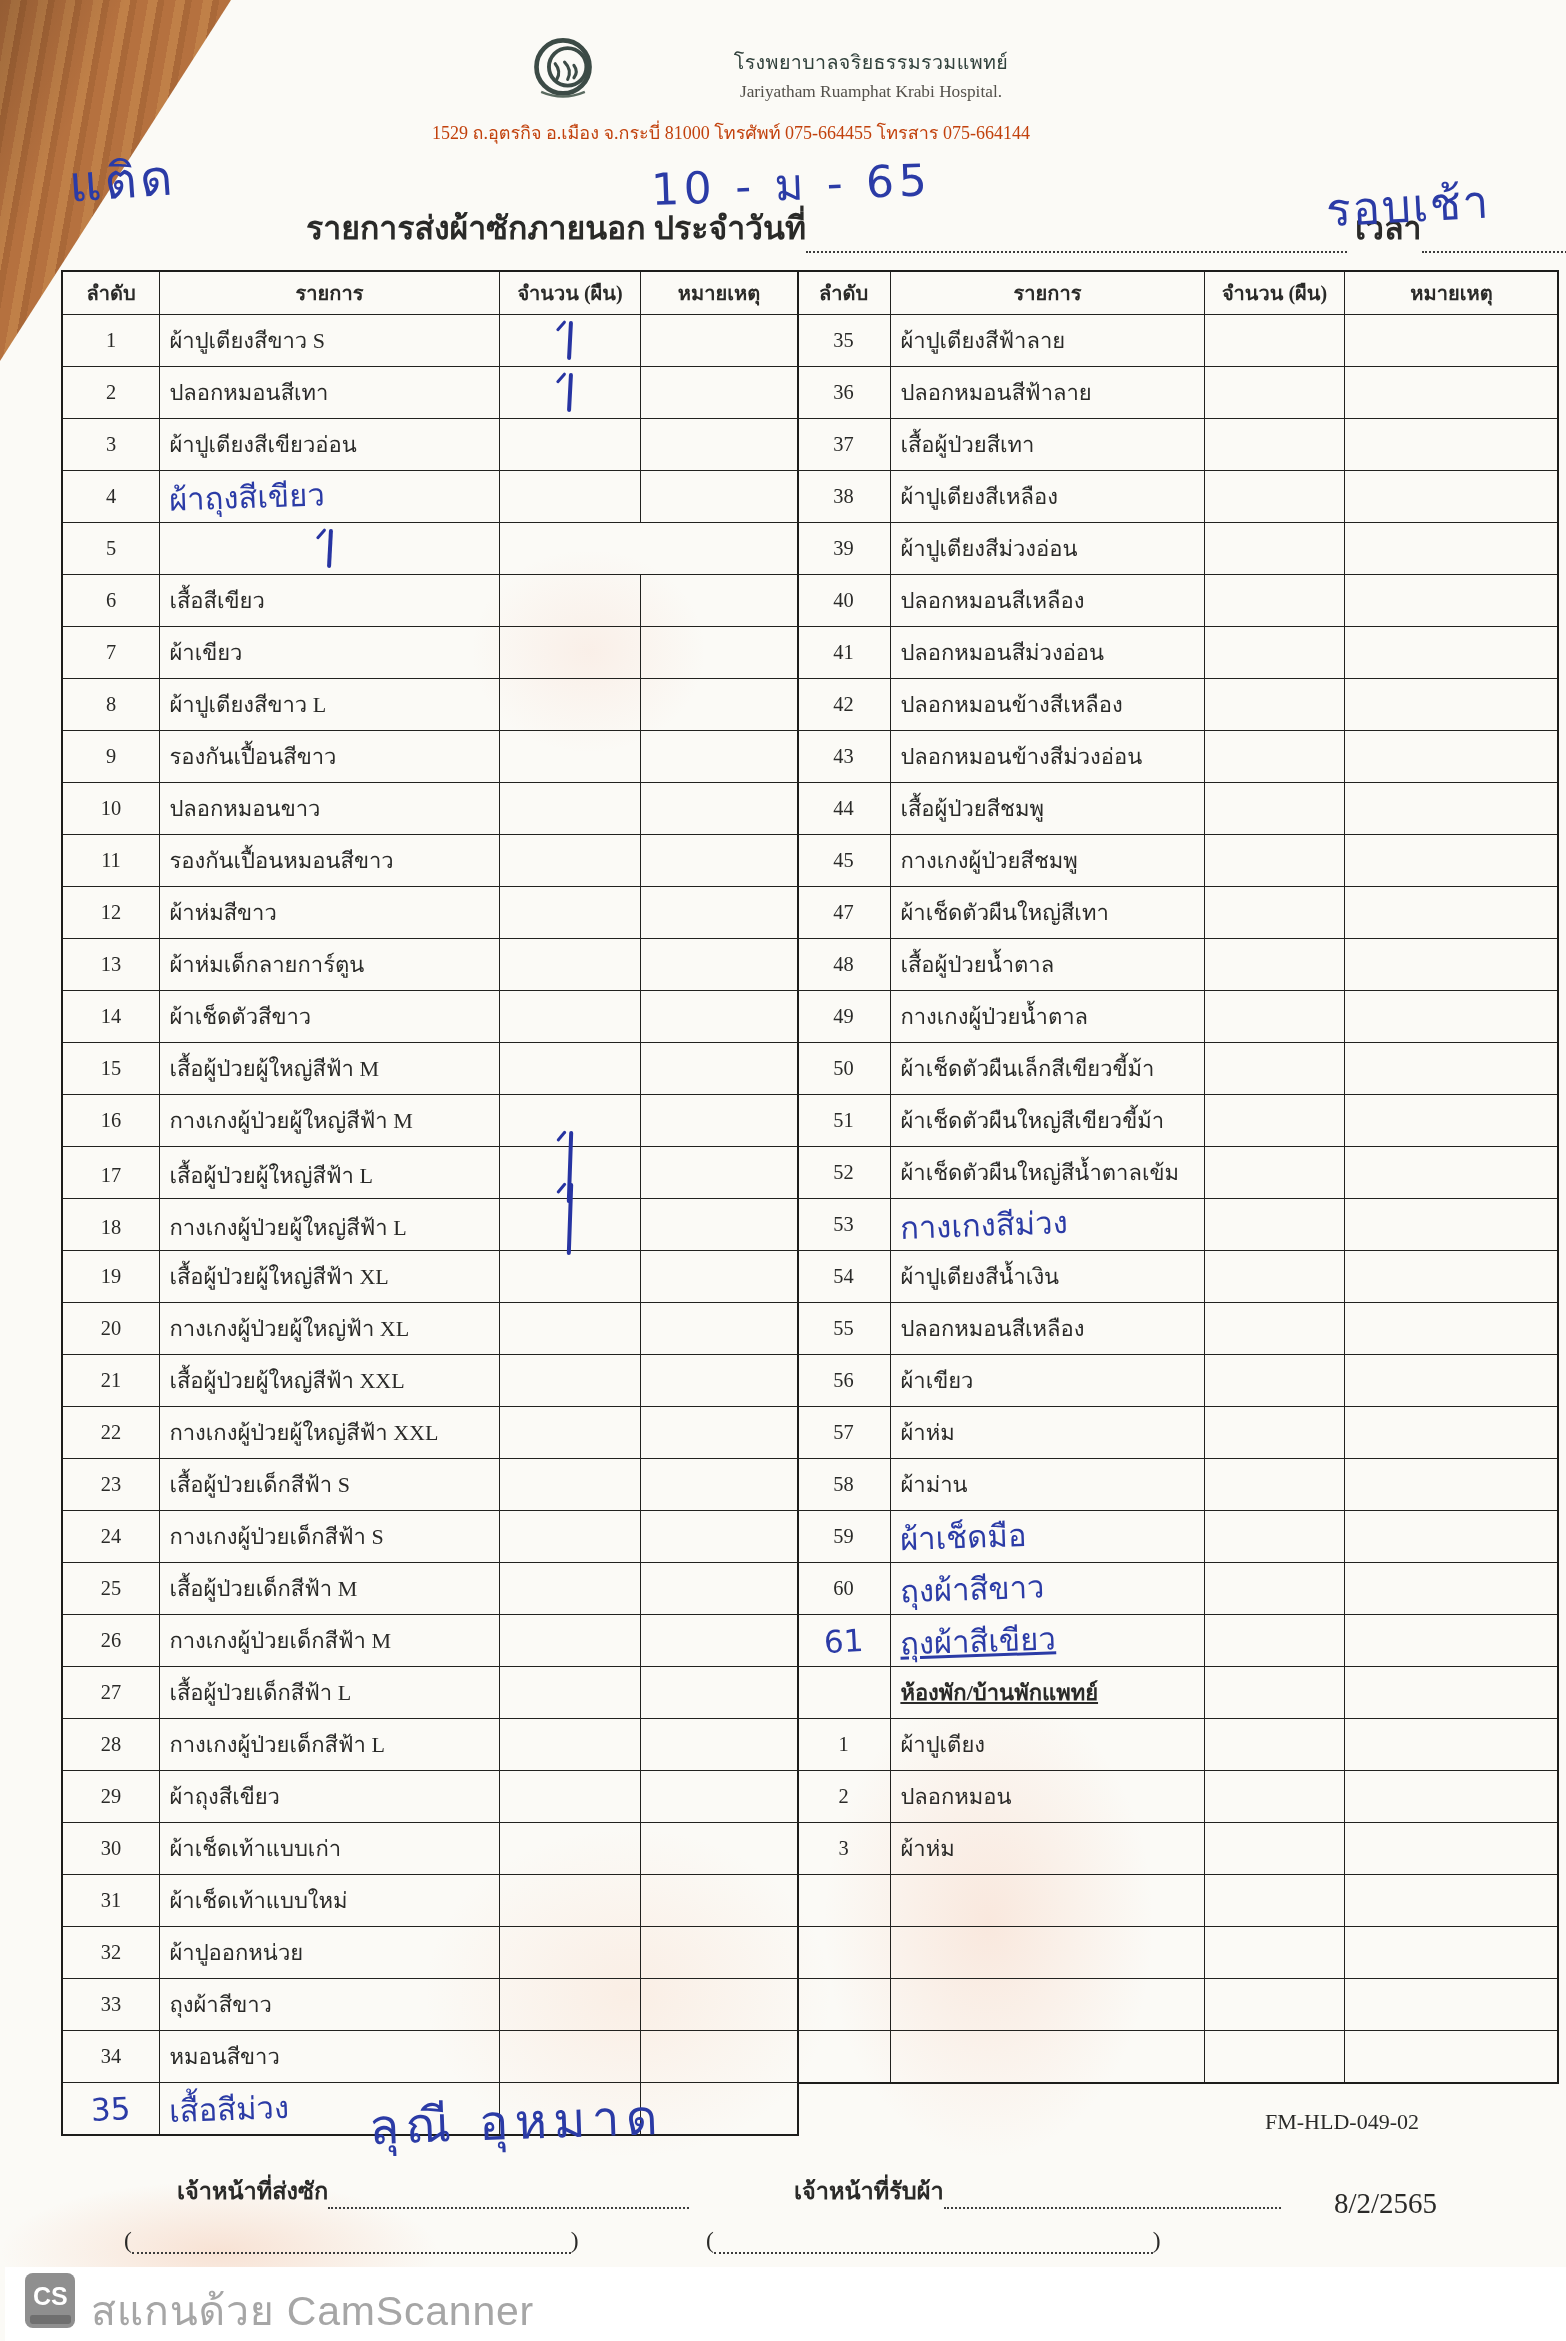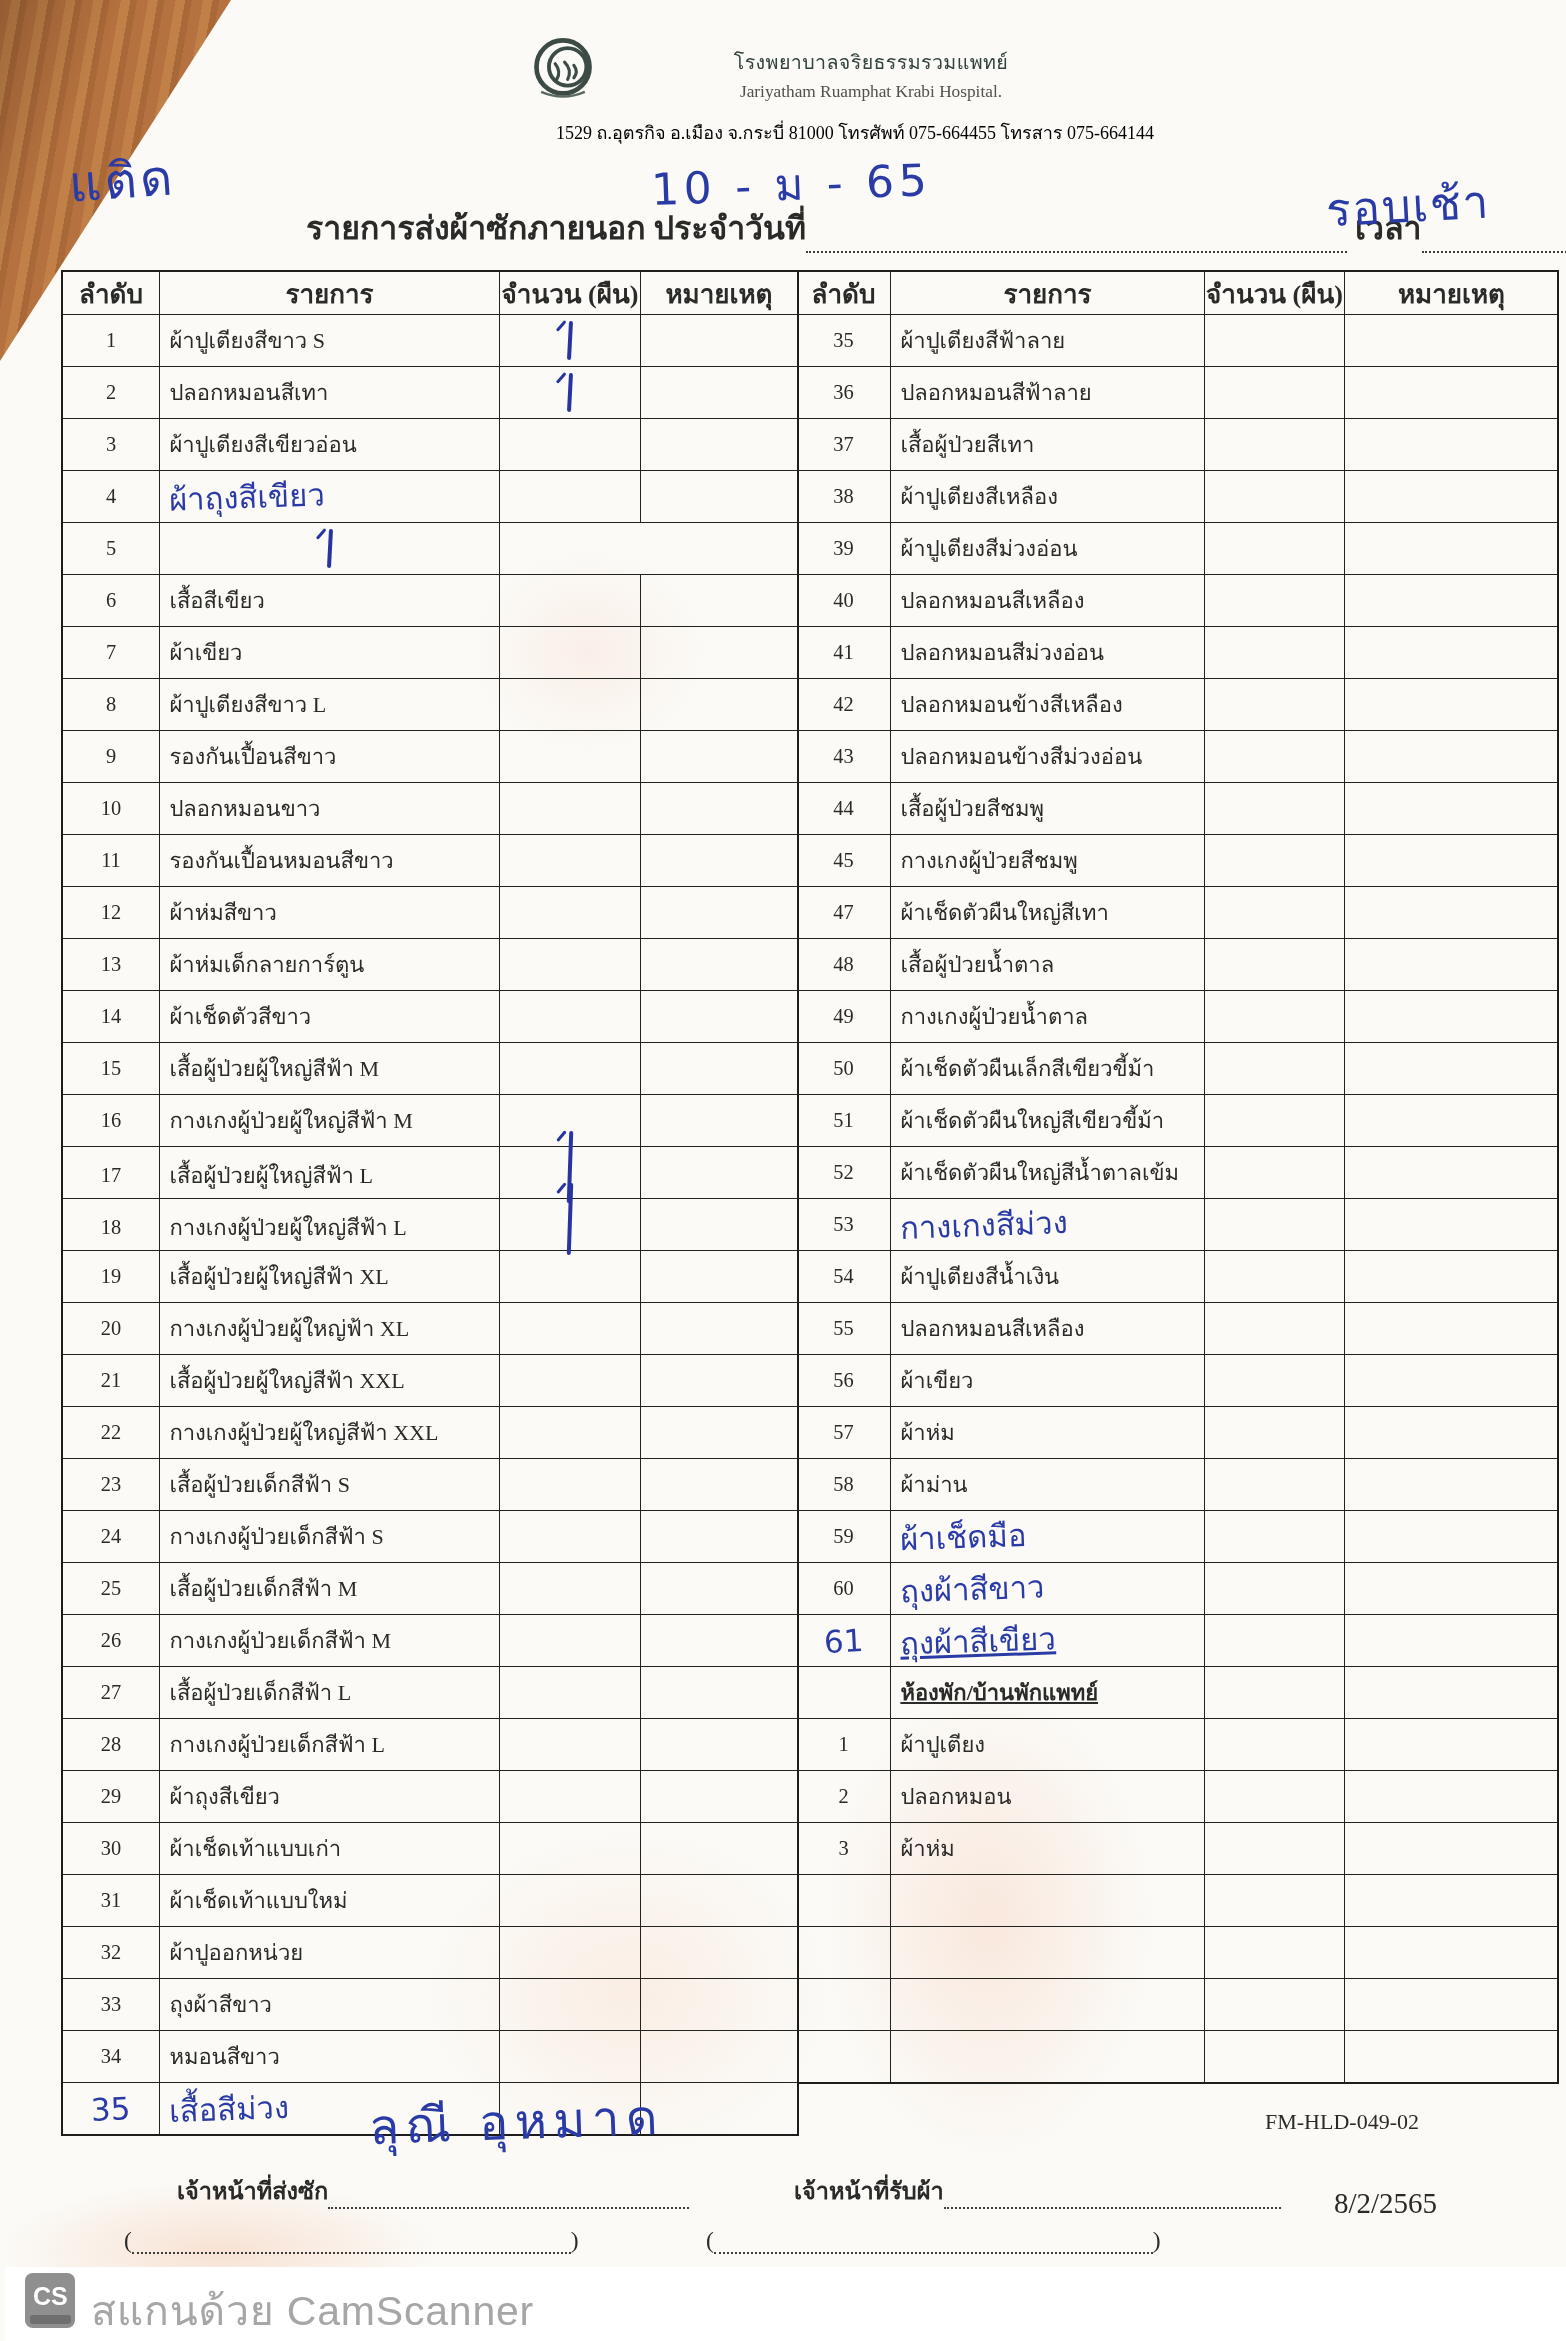--- a/index.html
+++ b/index.html
@@ -24,22 +24,22 @@
     background:radial-gradient(closest-side,rgba(235,140,90,.22),rgba(235,140,90,0));}
   .stain.s4{left:471px;top:549px;width:235px;height:204px;
     background:radial-gradient(closest-side,rgba(240,160,130,.12),rgba(240,160,130,0));}
 
   
   .logo{position:absolute;left:524px;top:31px;width:78px;height:78px;}
   .hosp-th{position:absolute;left:667px;top:46px;width:408px;text-align:center;
     font-size:19.6px;color:#31413c;letter-spacing:0.4px;}
   .hosp-en{position:absolute;left:667px;top:82px;width:408px;text-align:center;
     font-size:17.3px;color:#54514b;}
-  .hosp-addr{position:absolute;left:408px;top:118px;width:894px;text-align:center;
-    font-size:18px;color:#000000;}
+  .hosp-addr{position:absolute;left:432px;top:118px;width:894px;
+    font-size:18px;color:#c2410c;}
 
   .hw{color:#2b3ba6;font-family:"DejaVu Sans",sans-serif;}
   .corner-hw{position:absolute;left:69px;top:141px;font-size:50px;transform:rotate(-4deg);
     letter-spacing:3.1px;}
   .title-line{position:absolute;left:306px;top:202px;font-size:32px;font-weight:600;white-space:nowrap;}
   .dots{display:inline-block;border-bottom:2.4px dotted #3c3c3c;height:22px;vertical-align:bottom;}
   .date-hw{position:absolute;left:651px;top:149px;font-size:44px;transform:rotate(-2deg);letter-spacing:4.7px;}
   .time-hw{position:absolute;left:1326px;top:169px;font-size:46px;transform:rotate(-3deg);letter-spacing:1.6px;}
 
   
@@ -50,21 +50,21 @@
   .trow:first-child{border-top:none;}
   .tbl-left .trow{grid-template-columns:96px 340px 141px 157px;}
   .tbl-right .trow{grid-template-columns:93px 314px 140px 214px;}
   .thead{height:42px;}
   .tdata{height:51px;}
   .cell{border-left:1.6px solid #22221f;display:flex;align-items:center;overflow:visible;}
   .cell:first-child{border-left:none;}
   .cell.no{justify-content:center;font-size:20.4px;}
   .cell.item{padding-left:9.4px;font-size:22px;}
   .cell.qty,.cell.note{justify-content:center;}
-  .thead .cell{justify-content:center;font-weight:700;font-size:26px;padding-left:0;}
+  .thead .cell{justify-content:center;font-weight:700;font-size:20px;padding-left:0;}
   .item.section span{font-weight:700;text-decoration:underline;}
   .hw-item{font-size:31px;transform:rotate(-2deg);white-space:nowrap;}
   .hw-item.u{text-decoration:underline;}
   .hw-no{font-size:31px;transform:rotate(-3deg);}
 
   
   .mark{position:relative;width:3.9px;background:#2734a2;border-radius:2.4px;}
   .mark::before{content:"";position:absolute;left:-8.6px;top:-0.8px;width:3.1px;height:12.6px;
     background:#2734a2;border-radius:1.6px;transform:rotate(38deg);}
   .mark.short{height:39px;transform:rotate(3deg);}

